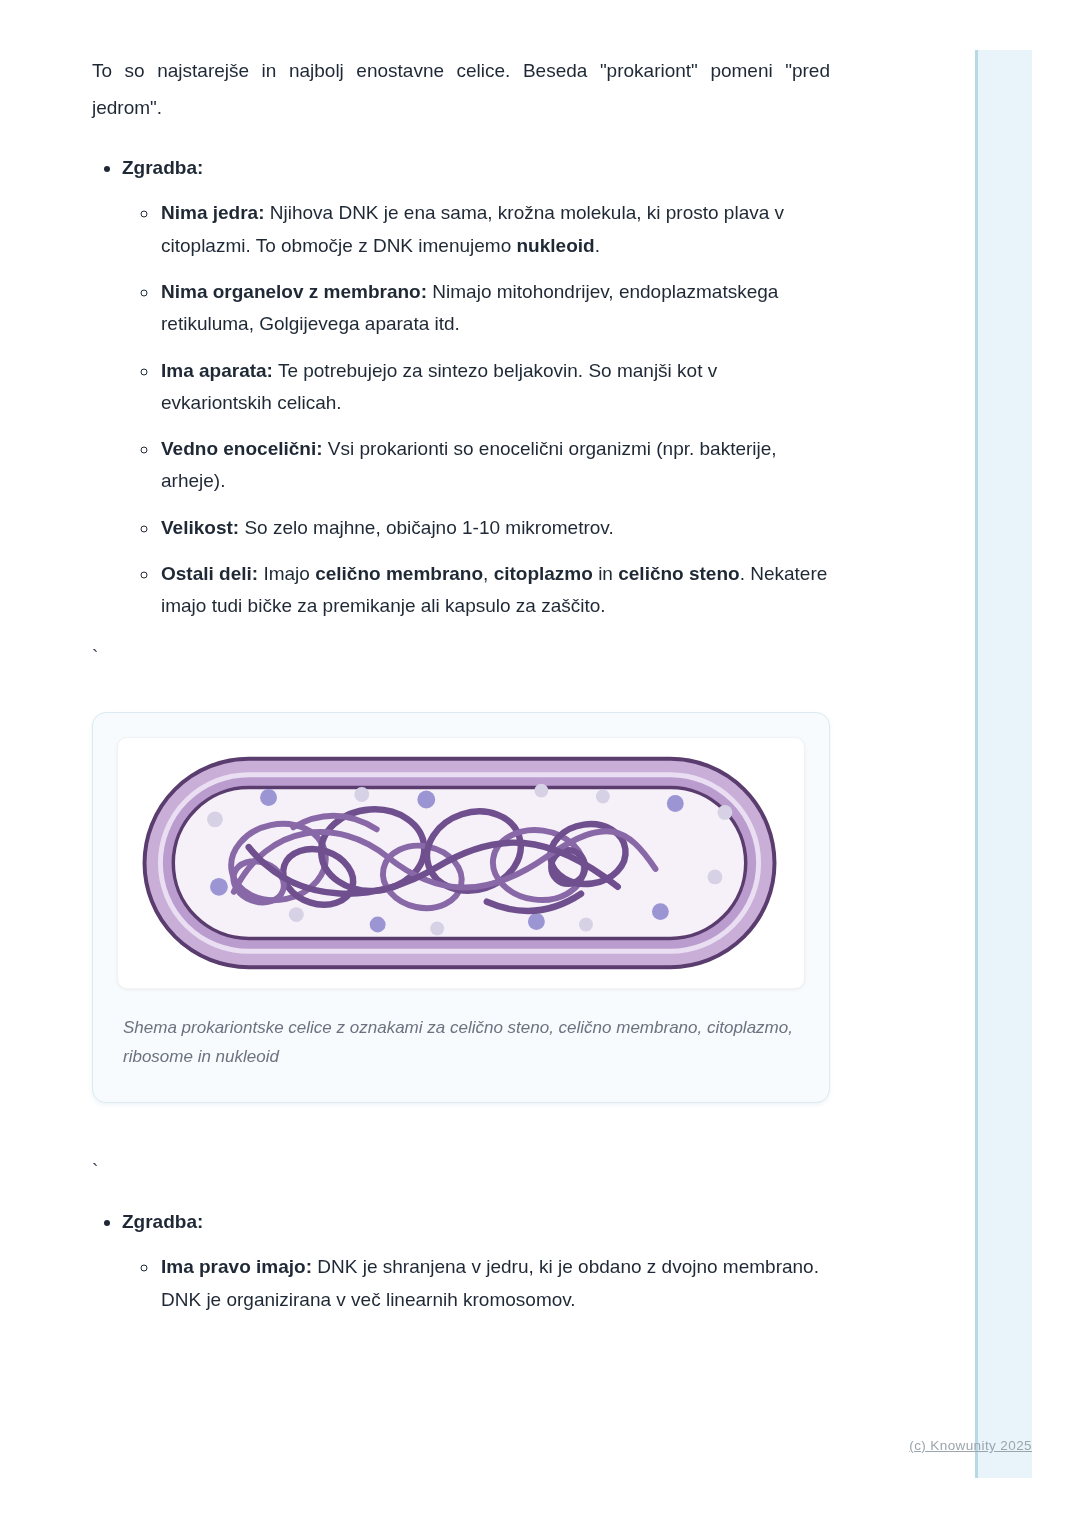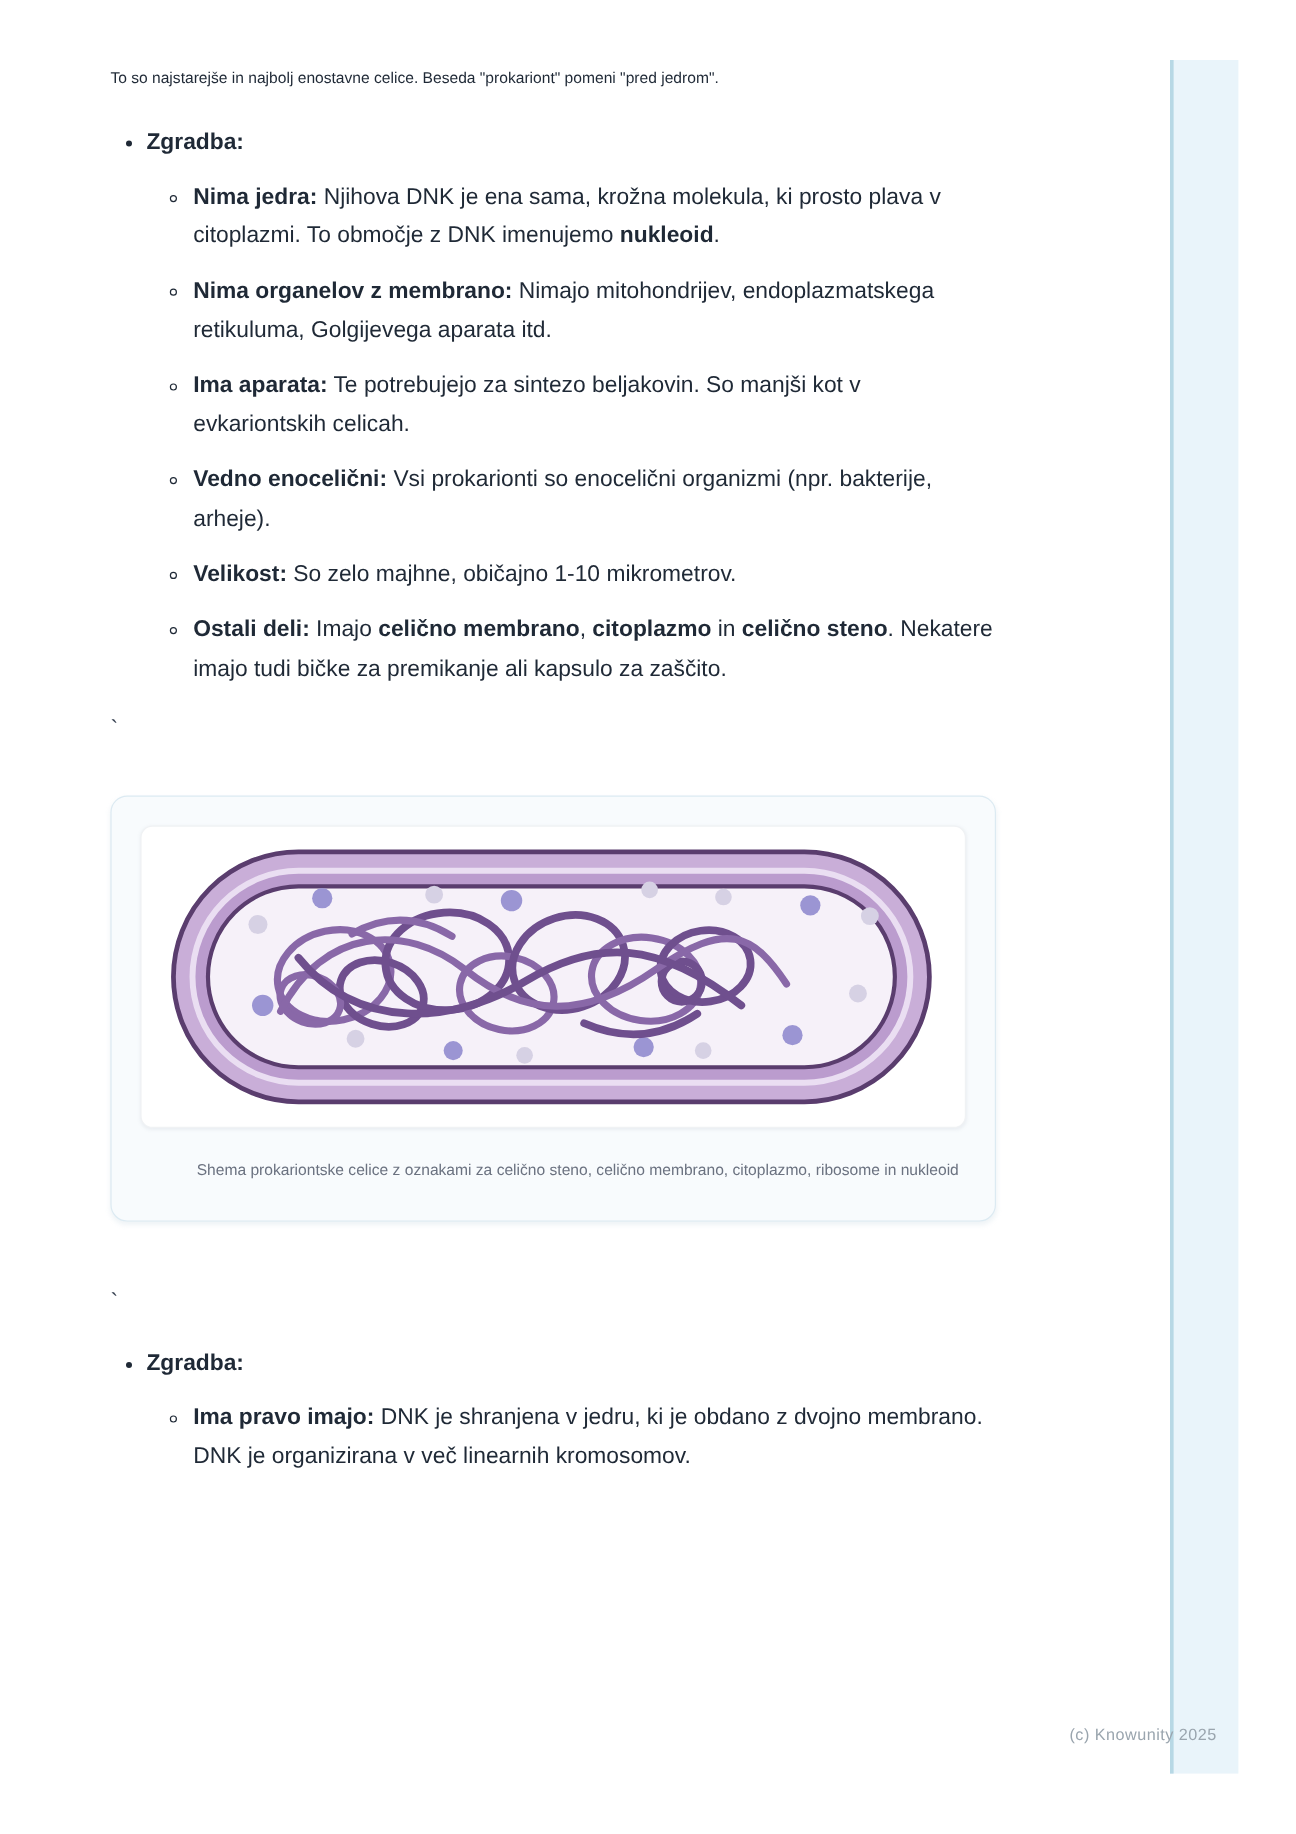--- a/index.html
+++ b/index.html
@@ -18,34 +18,35 @@
     right: 48px;
     width: 57px;
     height: 1428px;
     background: var(--accent-bar, #e9f4fa);
     border-left: 3px solid var(--accent-bar-edge, #b7d8e5);
     z-index: 0;
   }
   .watermark {
     position: absolute;
     top: 1438px;
-    right: 66px;
+    right: 48px;
     font-size: 13.5px;
     letter-spacing: 0.4px;
     color: #9aa5ae;
     z-index: 2;
+    text-decoration: underline;
   }
   .content {
     position: relative;
     z-index: 1;
     margin: 52px 0 0 92px;
     width: 738px;
   }
   p.intro {
-    font-size: 13px;
+    font-size: 19px;
     line-height: 1.95;
     margin: 0;
     text-align: justify;
   }
   ul.l1 {
     list-style-type: disc;
     margin: 26px 0 0 0;
     padding-left: 30px;
   }
   ul.l1 > li { font-size: 19px; line-height: 1.7; }
@@ -84,23 +85,24 @@
     padding: 0;
     height: 252px;
     display: flex;
     align-items: center;
     justify-content: center;
     overflow: hidden;
   }
   .img-panel svg { width: 100%; height: 100%; display: block; }
   figcaption {
     margin: 24px 6px 0 6px;
-    font-size: 13px;
+    font-size: 17px;
+    font-style: italic;
     line-height: 1.75;
-    text-align: right;
+    text-align: left;
     color: #6b7280;
   }
   .stray-mark.second { margin-top: 58px; }
   h2.section-heading {
     margin: 48px 0 0 0;
     font-size: 25px;
     font-weight: 700;
     color: var(--heading-accent, #29b9da);
     letter-spacing: 0.1px;
   }

